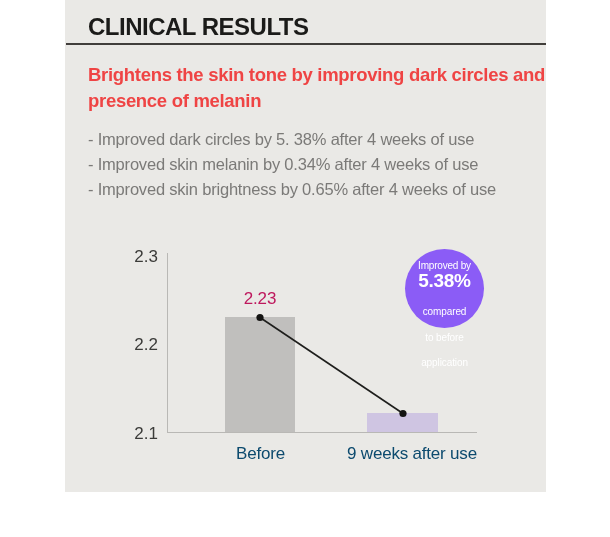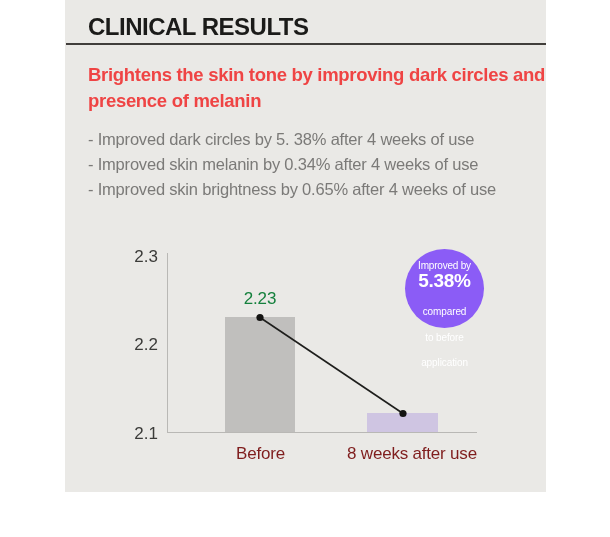--- a/index.html
+++ b/index.html
@@ -84,29 +84,29 @@
     left: 367px; top: 413px;
     width: 71px; height: 19px;
     background: #cfc5e2;
   }
   .value-label {
     position: absolute;
     text-align: center;
     font-size: 17px;
     letter-spacing: -0.2px;
   }
-  .value-before { left: 225px; top: 289px; width: 70px; color: #15803d; }
+  .value-before { left: 225px; top: 289px; width: 70px; color: #be185d; }
   .value-after  { left: 361px; top: 385px; width: 84px; color: #6f4da0; }
   .cat-label {
     position: absolute;
     top: 444px;
     text-align: center;
     font-size: 17px;
     letter-spacing: -0.2px;
-    color: #7f1d1d;
+    color: #0c4a6e;
   }
   .cat-before { left: 213px; width: 95px; }
   .cat-after  { left: 332px; width: 160px; }
   .trend-svg {
     position: absolute;
     left: 0; top: 0;
     width: 610px; height: 537px;
     pointer-events: none;
   }
 
@@ -156,21 +156,21 @@
 
   <div class="value-label value-before">2.23</div>
 
   <svg class="trend-svg" viewBox="0 0 610 537" xmlns="http://www.w3.org/2000/svg">
     <line x1="260" y1="317.5" x2="403" y2="413.5" stroke="#1e1e1c" stroke-width="1.6"></line>
     <circle cx="260" cy="317.5" r="3.6" fill="#141412"></circle>
     <circle cx="403" cy="413.5" r="3.6" fill="#141412"></circle>
   </svg>
 
   <div class="cat-label cat-before">Before</div>
-  <div class="cat-label cat-after">8 weeks after use</div>
+  <div class="cat-label cat-after">9 weeks after use</div>
 
   <div class="badge">
     <div class="badge-intro">Improved by</div>
     <div class="badge-value">5.38%</div>
     <div class="badge-caption">compared</div>
     <div class="badge-caption">to before</div>
     <div class="badge-caption">application</div>
   </div>
 
 </div>

